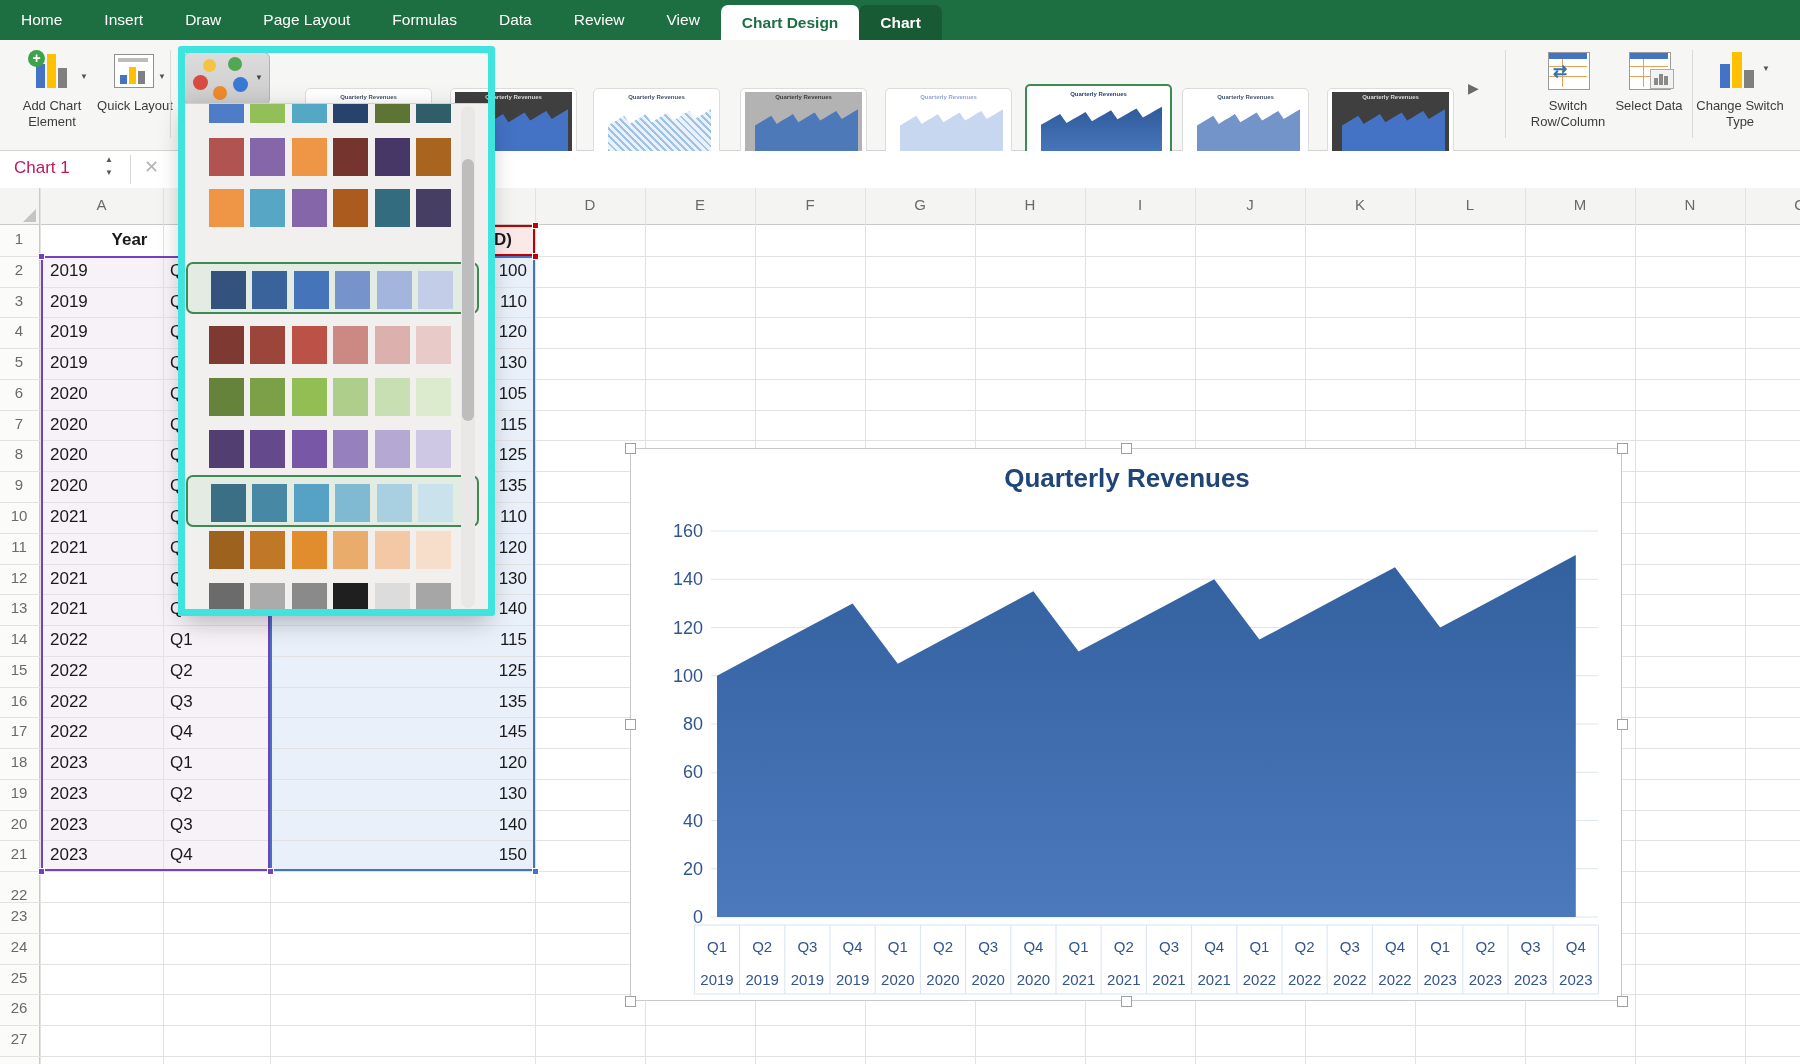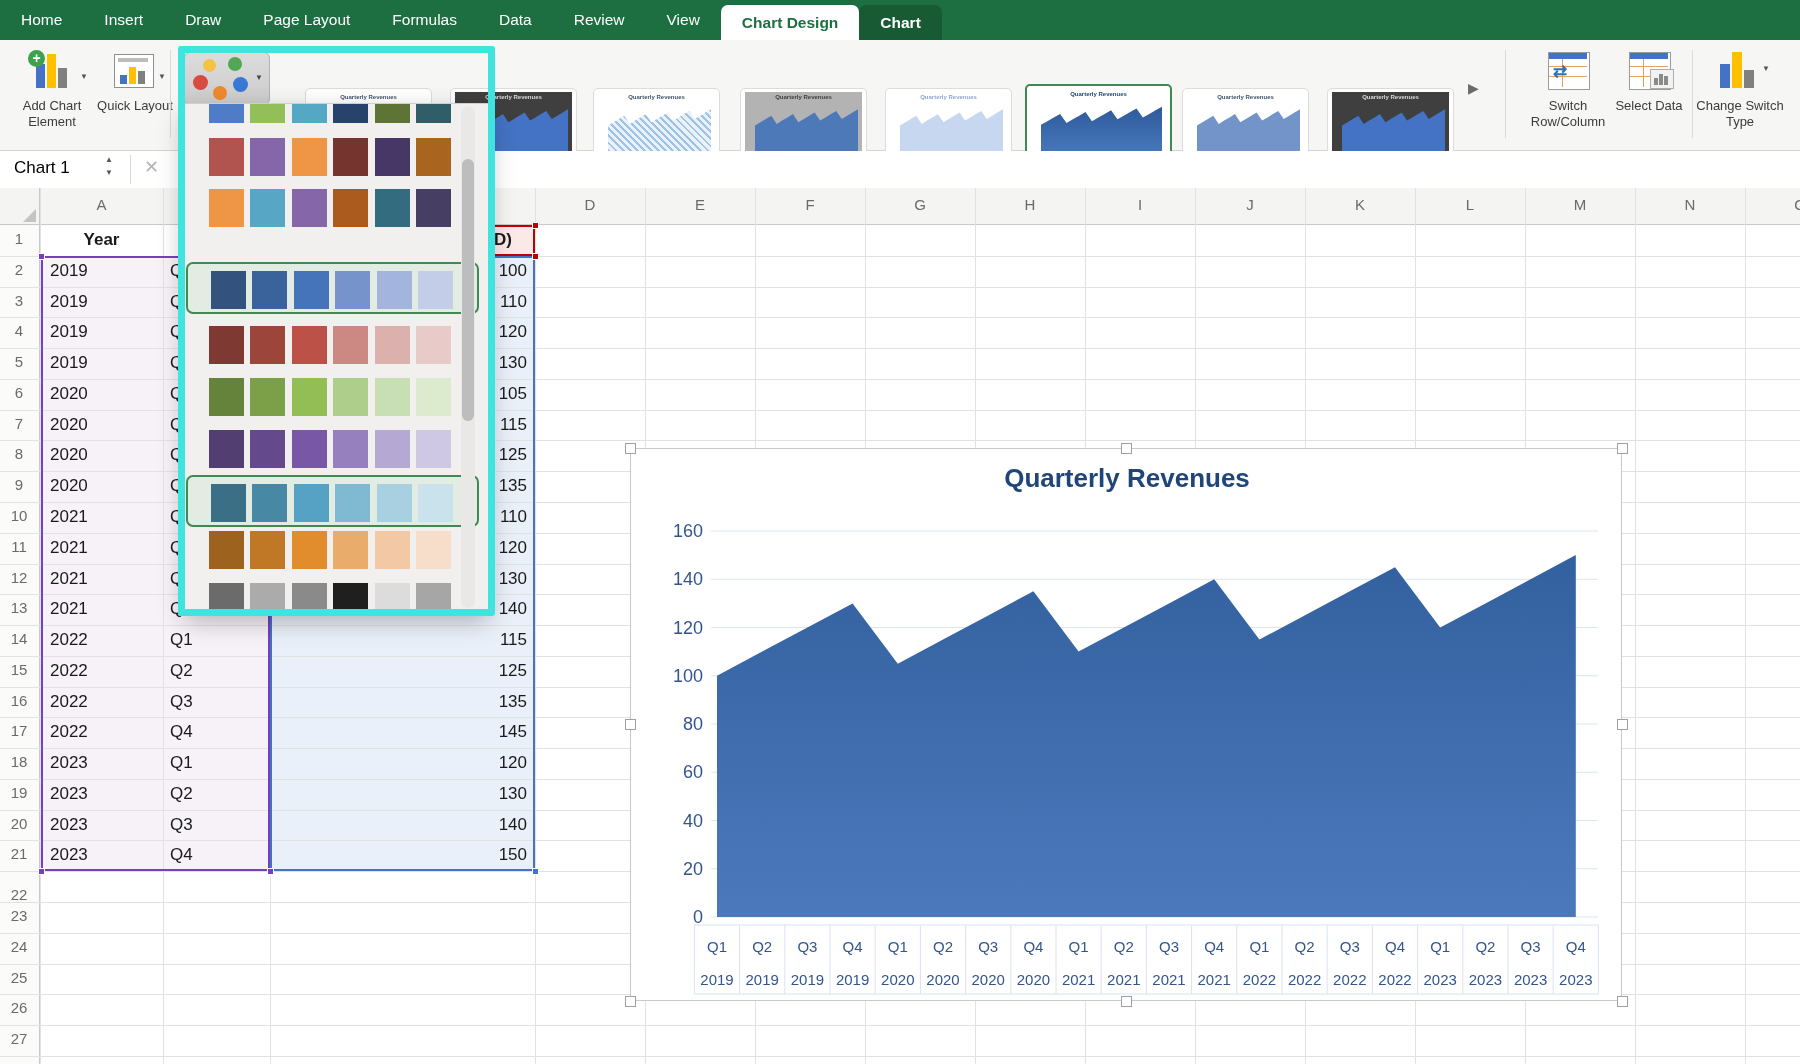--- a/index.html
+++ b/index.html
@@ -149,21 +149,21 @@
         <div class="abs" style="left:4px;top:14px;width:10px;height:24px;background:#4472C4;"></div>
         <div class="abs" style="left:16px;top:2px;width:10px;height:36px;background:#FFC000;"></div>
         <div class="abs" style="left:28px;top:20px;width:10px;height:18px;background:#808080;"></div>
       </div>
       <div class="abs" style="left:62px;top:16px;font-size:8px;color:#555;">▼</div>
       <div class="abs rlabel" style="left:-4px;top:50px;width:88px;">Change Switch Type</div>
     </div>
   </div>
 
   <div class="abs namerow">
-    <div class="abs" style="left:14px;top:7px;font-size:17px;color:#000000;">Chart 1</div>
+    <div class="abs" style="left:14px;top:7px;font-size:17px;color:#be185d;">Chart 1</div>
     <div class="abs" style="left:102px;top:3px;width:14px;text-align:center;color:#555;font-size:8px;line-height:1.6;">▲<br>▼</div>
     <div class="abs" style="left:130px;top:4px;width:1px;height:29px;background:#D8D8D8;"></div>
     <div class="abs" style="left:144px;top:5px;font-size:18px;color:#B5B5B5;">✕</div>
   </div>
 
   <div id="sheet" class="abs" style="left:0;top:188px;width:1800px;height:876px;z-index:2;">
       <div class="abs" style="left: 0px; top: 0px; width: 1800px; height: 37px; background: rgb(244, 244, 242); border-bottom: 1px solid rgb(201, 201, 201); box-sizing: border-box;"></div>
       <div class="abs" style="left: 0px; top: 37px; width: 40px; height: 839px; background: rgb(251, 251, 250); border-right: 1px solid rgb(201, 201, 201); box-sizing: border-box;"></div>
       <div class="abs" style="left: 0px; top: 0px; width: 40px; height: 37px; border-right: 1px solid rgb(201, 201, 201); box-sizing: border-box;">
         <div class="abs" style="right: 3px; bottom: 3px; width: 0px; height: 0px; border-left: 13px solid transparent; border-bottom: 13px solid rgb(196, 196, 196);"></div>
@@ -248,21 +248,21 @@
       <div class="abs rownum" style="left: 0px; top: 565.1px; width: 38px;">18</div>
       <div class="abs rownum" style="left: 0px; top: 595.9px; width: 38px;">19</div>
       <div class="abs rownum" style="left: 0px; top: 626.6px; width: 38px;">20</div>
       <div class="abs rownum" style="left: 0px; top: 657.4px; width: 38px;">21</div>
       <div class="abs rownum" style="left: 0px; top: 688.2px; width: 38px; margin-top: 10px;">22</div>
       <div class="abs rownum" style="left: 0px; top: 718.9px; width: 38px;">23</div>
       <div class="abs rownum" style="left: 0px; top: 749.7px; width: 38px;">24</div>
       <div class="abs rownum" style="left: 0px; top: 780.5px; width: 38px;">25</div>
       <div class="abs rownum" style="left: 0px; top: 811.3px; width: 38px;">26</div>
       <div class="abs rownum" style="left: 0px; top: 842px; width: 38px;">27</div>
-      <div class="abs cell bold" style="left: 40px; top: 42px; width: 123px; text-align: center;">Year</div>
+      <div class="abs cell bold" style="left: 40px; top: 42px; width: 123px; text-align: center; padding-left: 28px;">Year</div>
       <div class="abs cell bold" style="left: 163px; top: 42px; width: 107px; text-align: center;">Quarter</div>
       <div class="abs cell bold" style="left: 270px; top: 42px; width: 242px; text-align: right;">Revenue (USD)</div>
       <div class="abs cell" style="left: 50px; top: 72.8px;">2019</div>
       <div class="abs cell" style="left: 170px; top: 72.8px;">Q1</div>
       <div class="abs cell" style="left: 270px; top: 72.8px; width: 257px; text-align: right;">100</div>
       <div class="abs cell" style="left: 50px; top: 103.5px;">2019</div>
       <div class="abs cell" style="left: 170px; top: 103.5px;">Q2</div>
       <div class="abs cell" style="left: 270px; top: 103.5px; width: 257px; text-align: right;">110</div>
       <div class="abs cell" style="left: 50px; top: 134.3px;">2019</div>
       <div class="abs cell" style="left: 170px; top: 134.3px;">Q3</div>

